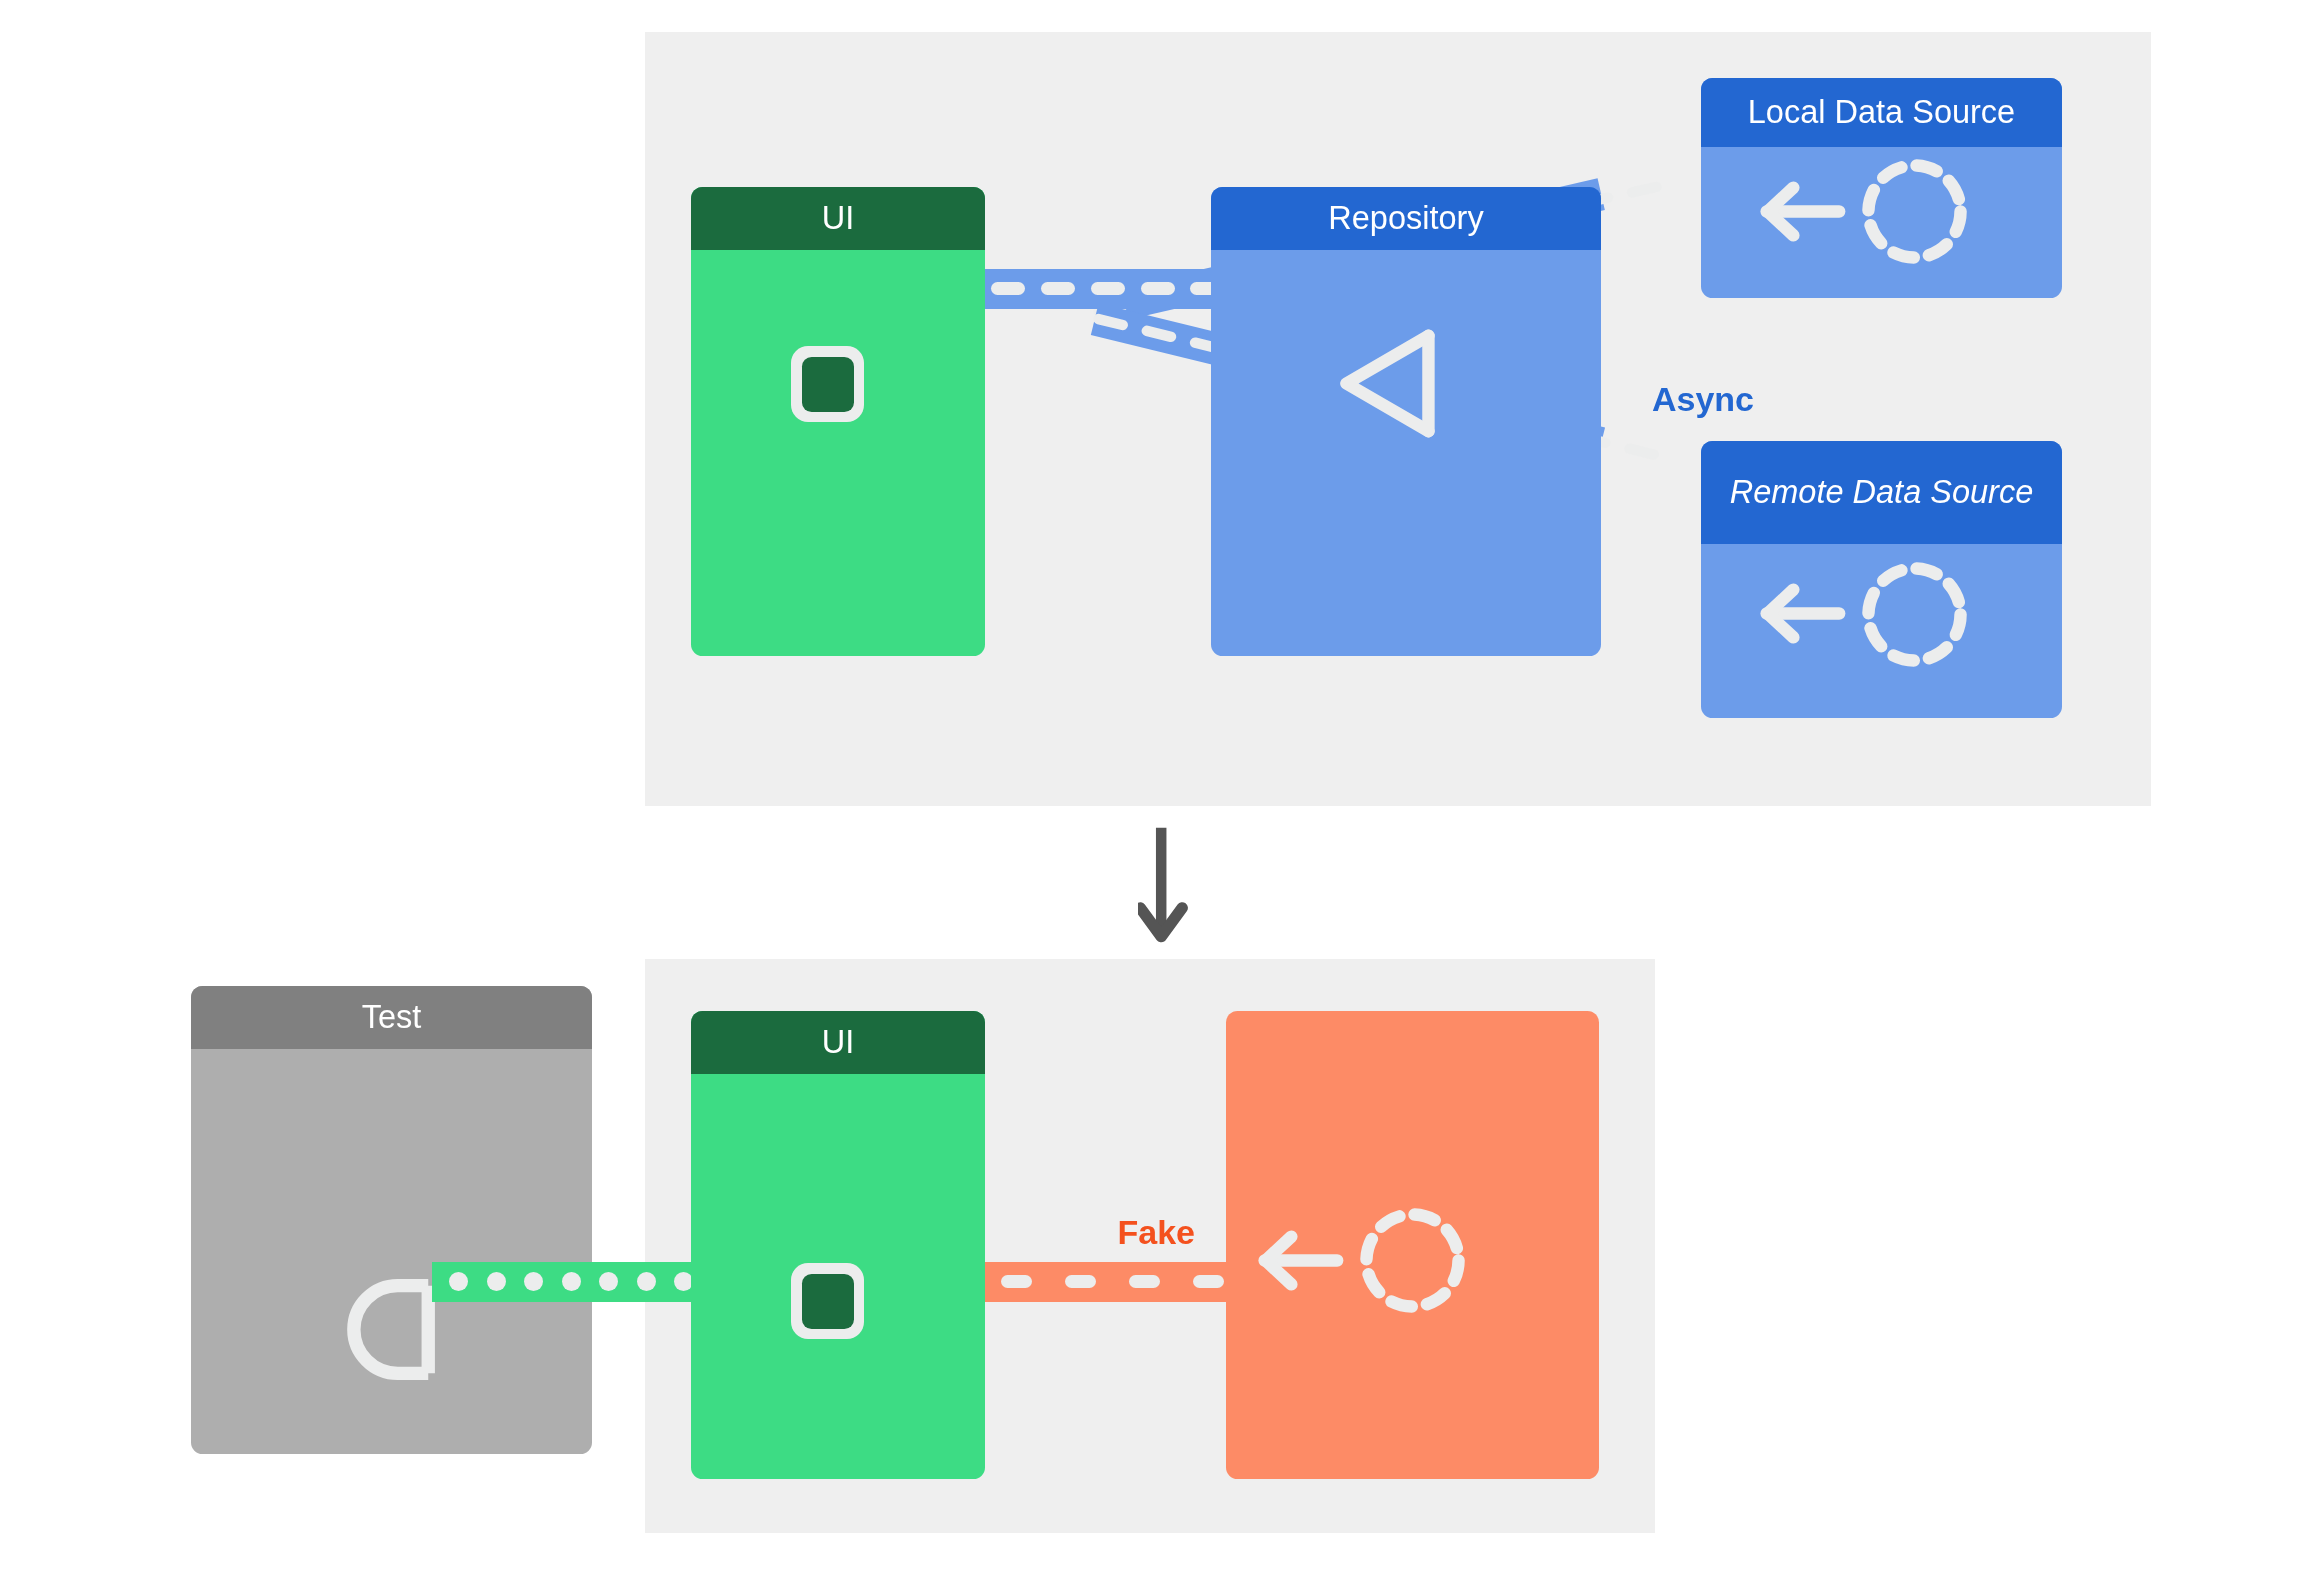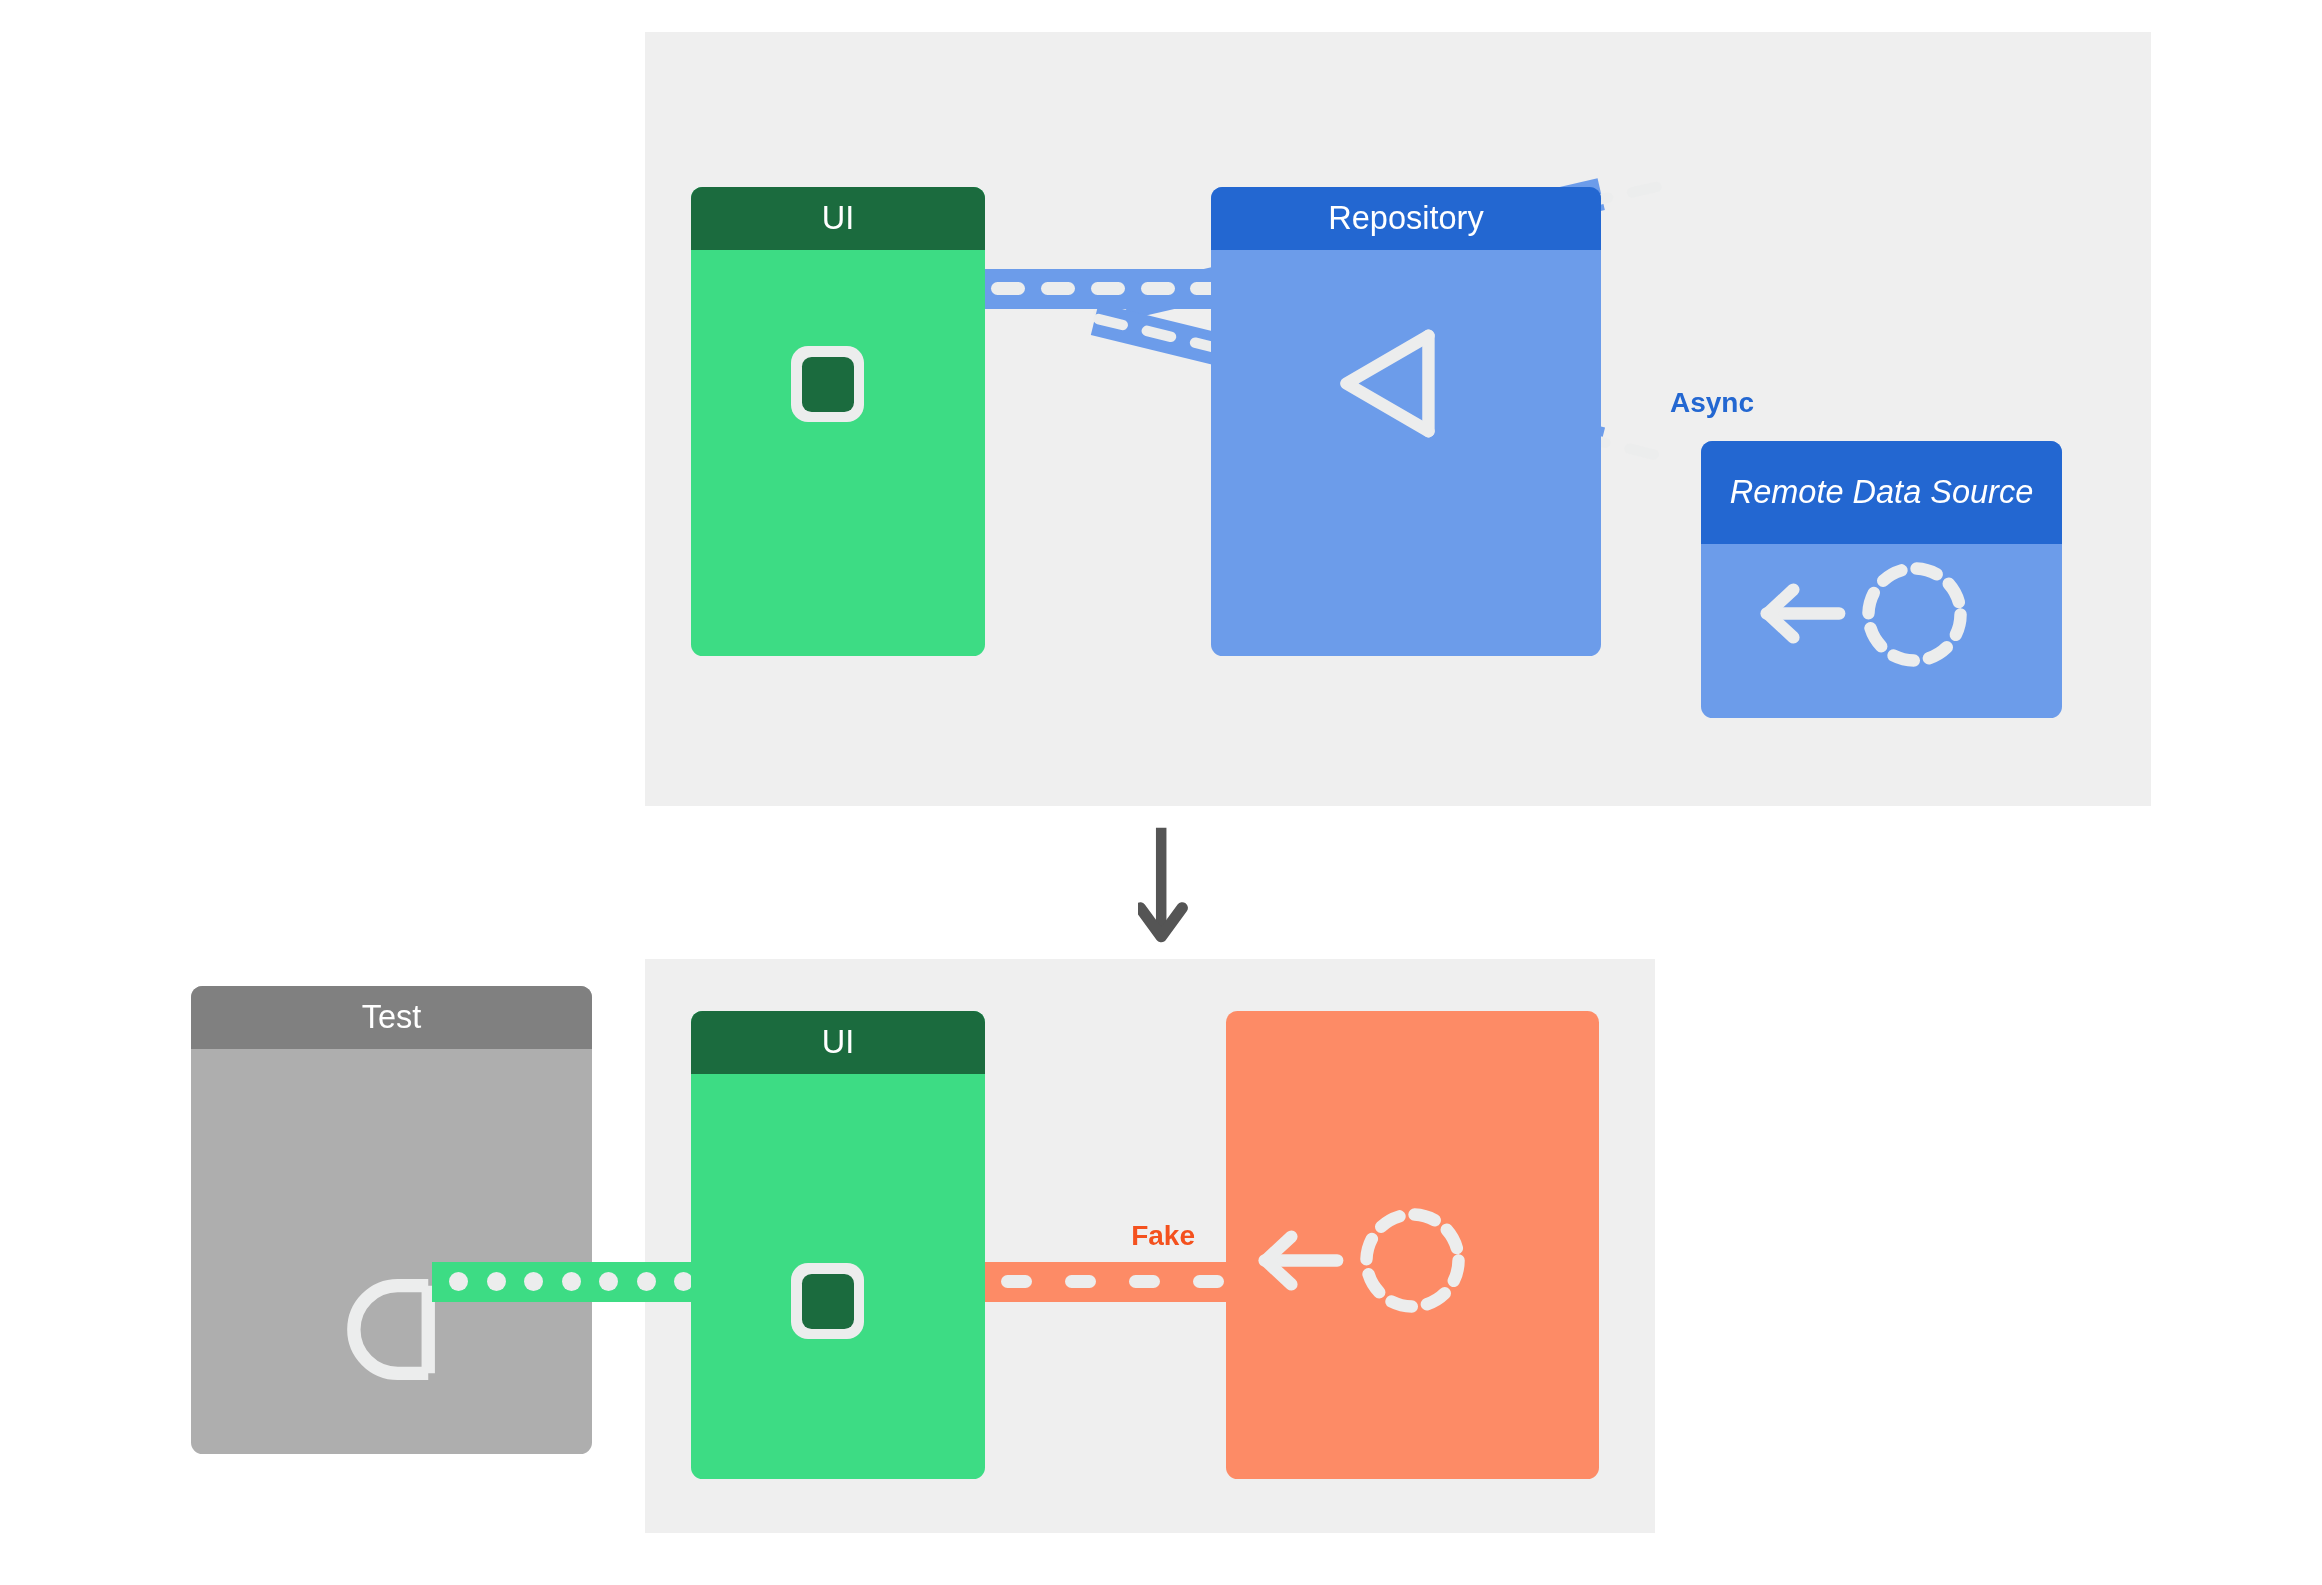--- a/index.html
+++ b/index.html
@@ -34,21 +34,21 @@
   
   .dashed-circle{position:absolute;}
 
   
   .arrow-left{position:absolute;}
 
   
   .tri-open{position:absolute;}
 
   .label{
-    position:absolute;font-weight:bold;font-size:28px;white-space:nowrap;text-align:center;
+    position:absolute;font-weight:bold;font-size:34px;white-space:nowrap;text-align:center;
   }
 
   
   .flow-arrow{position:absolute;}
 </style>
 </head>
 <body>
 
 <div class="panel" style="left:645px;top:32px;width:1506px;height:774px;">
 
@@ -96,20 +96,38 @@
 
       <div class="tri-open" style="left:122px;top:78px;width:105px;height:111px;">
         <svg width="105" height="111" viewBox="0 0 110 116">
           <path d="M100 8 L14 58 L100 108" fill="none" stroke="#eceded" stroke-width="13" stroke-linecap="round" stroke-linejoin="round"></path>
           <line x1="100" y1="8" x2="100" y2="108" stroke="#eceded" stroke-width="13" stroke-linecap="round"></line>
         </svg>
       </div>
     </div>
   </div>
 
+  <div class="node" style="left:1056px;top:46px;width:361px;height:220px;background:#6c9cea;">
+    <div class="node-header" style="background:#2367d1;height:69px;">Local Data Source</div>
+    <div class="node-body" style="height:151px;">
+
+      <div class="arrow-left" style="left:54px;top:32.5px;width:92px;height:63px;">
+        <svg width="92" height="63" viewBox="0 0 96 66">
+          <line x1="12" y1="33" x2="88" y2="33" stroke="#eceded" stroke-width="13" stroke-linecap="round"></line>
+          <path d="M40 8 L13 33 L40 58" fill="none" stroke="#eceded" stroke-width="13" stroke-linecap="round" stroke-linejoin="round"></path>
+        </svg>
+      </div>
+
+      <div class="dashed-circle" style="left:155px;top:5.7px;width:117px;height:117px;">
+        <svg width="117" height="117" viewBox="0 0 122 122">
+          <circle cx="61" cy="61" r="48" fill="none" stroke="#eceded" stroke-width="13" stroke-linecap="round" stroke-dasharray="22 16"></circle>
+        </svg>
+      </div>
+    </div>
+  </div>
 
   <div class="node" style="left:1056px;top:409px;width:361px;height:277px;background:#6c9cea;">
     <div class="node-header" style="background:#2367d1;height:103px;font-style:italic;">Remote Data Source</div>
     <div class="node-body" style="height:174px;">
       <div class="arrow-left" style="left:54px;top:38px;width:92px;height:63px;">
         <svg width="92" height="63" viewBox="0 0 96 66">
           <line x1="12" y1="33" x2="88" y2="33" stroke="#eceded" stroke-width="13" stroke-linecap="round"></line>
           <path d="M40 8 L13 33 L40 58" fill="none" stroke="#eceded" stroke-width="13" stroke-linecap="round" stroke-linejoin="round"></path>
         </svg>
       </div>

